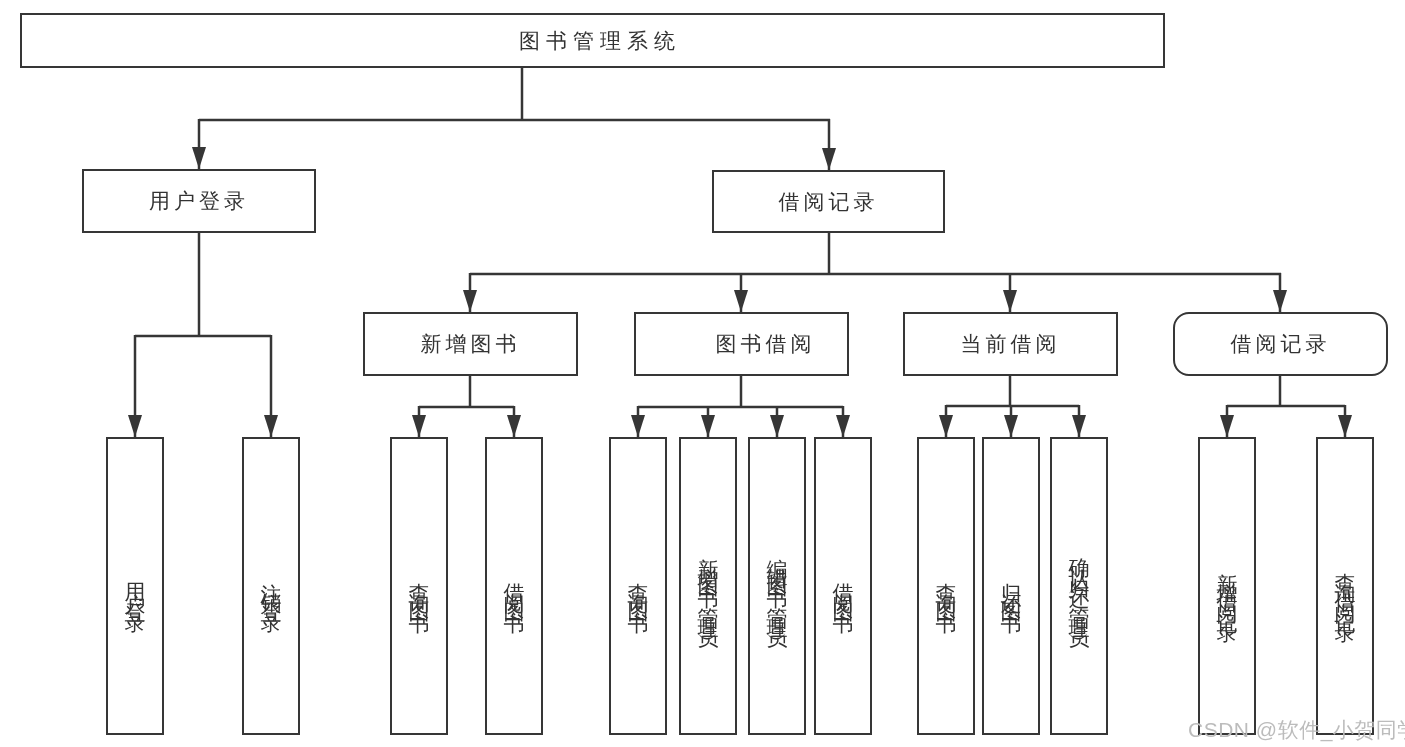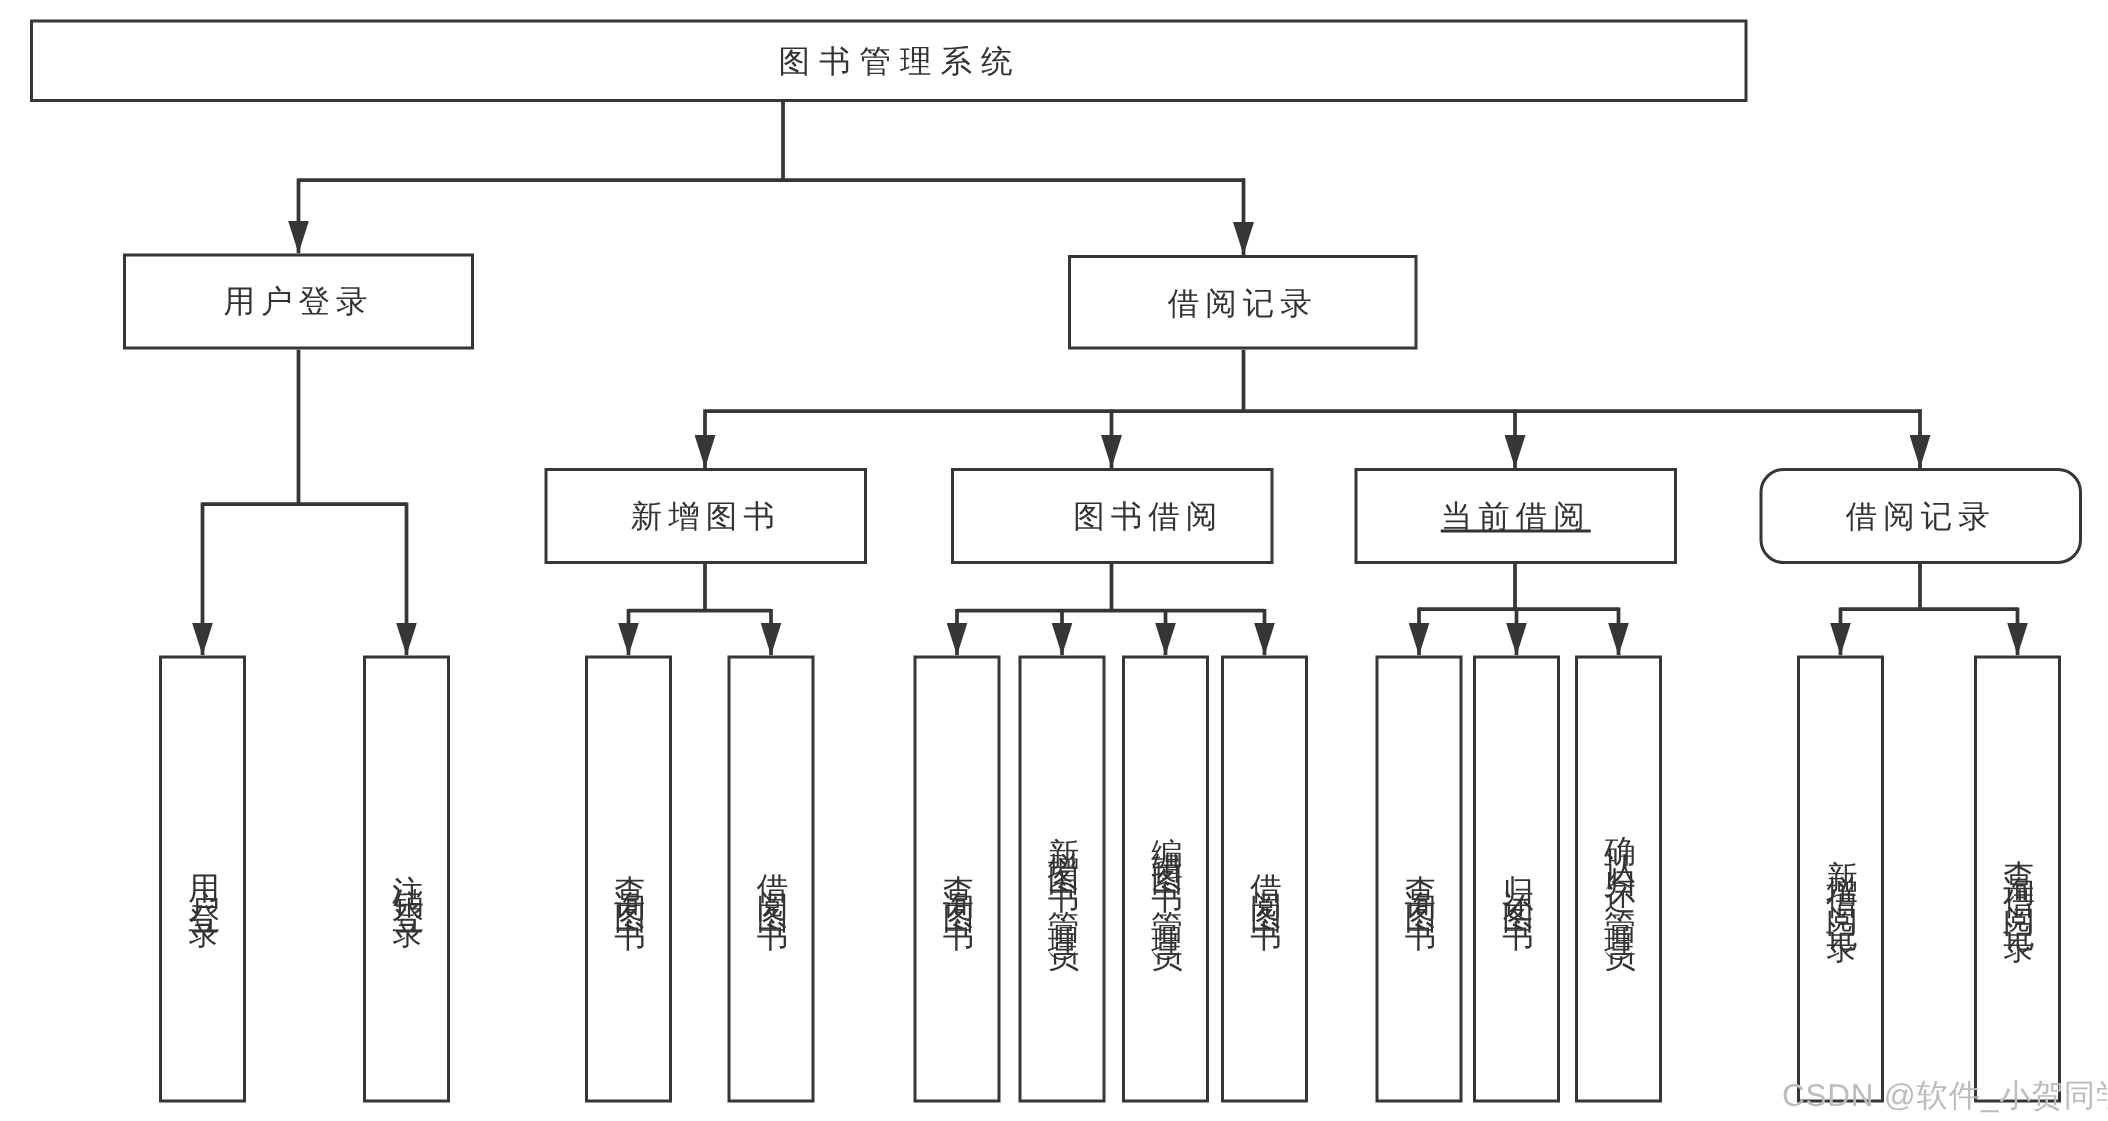--- a/index.html
+++ b/index.html
@@ -120,21 +120,21 @@
   <div class="box hbox" style="left:712px; top:170px; width:233px; height:63px;">
     <span class="lbl">借阅记录</span>
   </div>
 
   <div class="box hbox" style="left:363px; top:312px; width:215px; height:64px;">
     <span class="lbl">新增图书</span>
   </div>
   <div class="box hbox" style="left:634px; top:312px; width:215px; height:64px;padding-left:48px;">
     <span class="lbl">图书借阅</span>
   </div>
-  <div class="box hbox" style="left:903px; top:312px; width:215px; height:64px;text-decoration:underline;">
+  <div class="box hbox" style="left:903px; top:312px; width:215px; height:64px;">
     <span class="lbl">当前借阅</span>
   </div>
   <div class="box hbox" style="left:1173px; top:312px; width:215px; height:64px;border-radius:16px;">
     <span class="lbl">借阅记录</span>
   </div>
 
   <div class="box vbox" style="left:106px;">
     <span class="vtext">用户登录</span>
   </div>
   <div class="box vbox" style="left:242px;">

